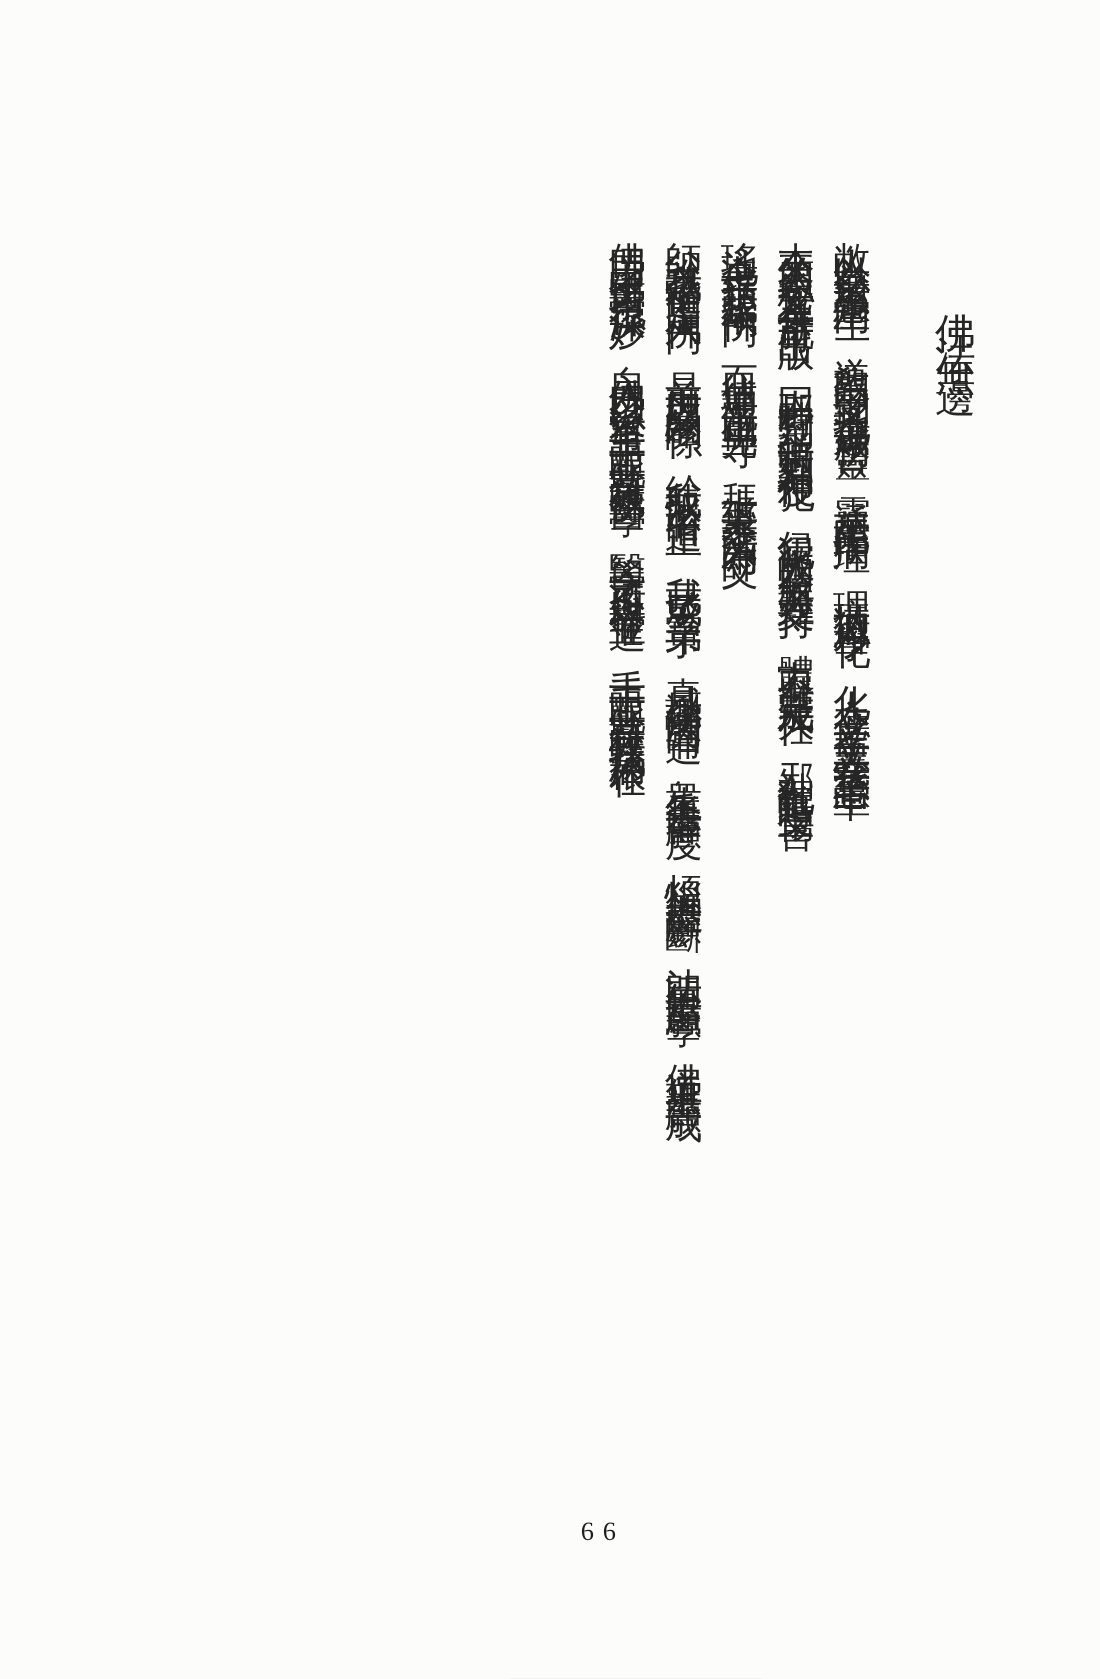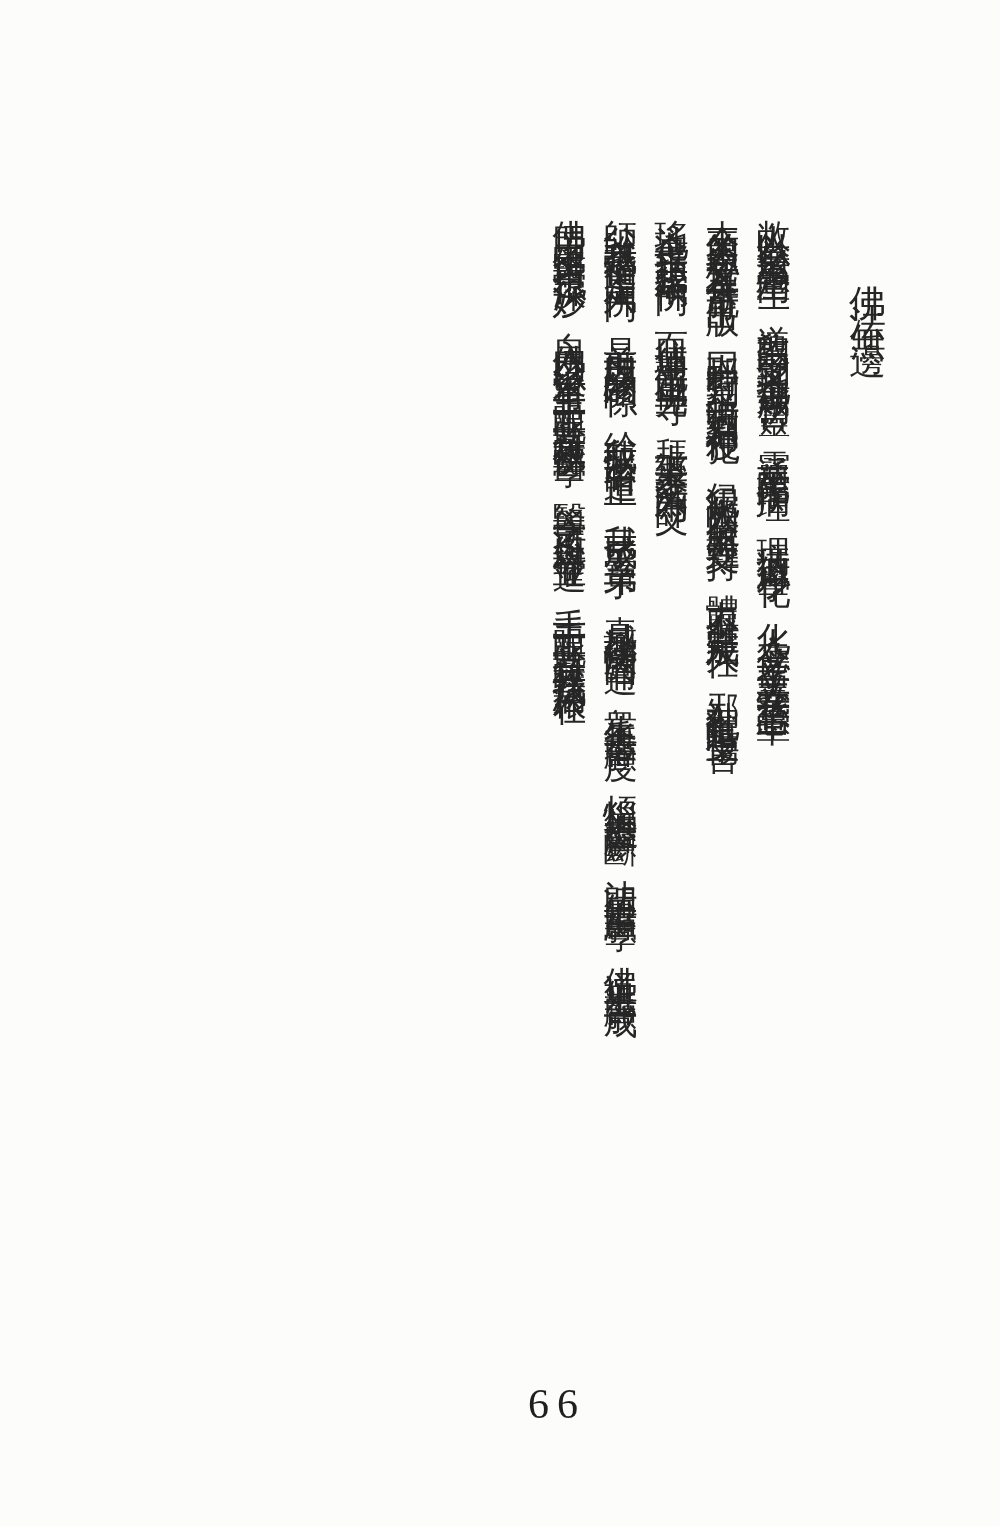--- a/index.html
+++ b/index.html
@@ -45,21 +45,21 @@
   .body-text p {
     margin: 0;
     padding: 0;
     
     text-indent: 81px;
   }
   .page-number {
     position: absolute;
     left: 528px;
     top: 1380px;
-    font-size: 42px;
+    font-size: 24px;
     letter-spacing: 8px;
     color: #1f1f1f;
   }
 </style>
 </head>
 <body>
 
 <div class="page">
 
   <div class="title-col">佛法無邊</div>

